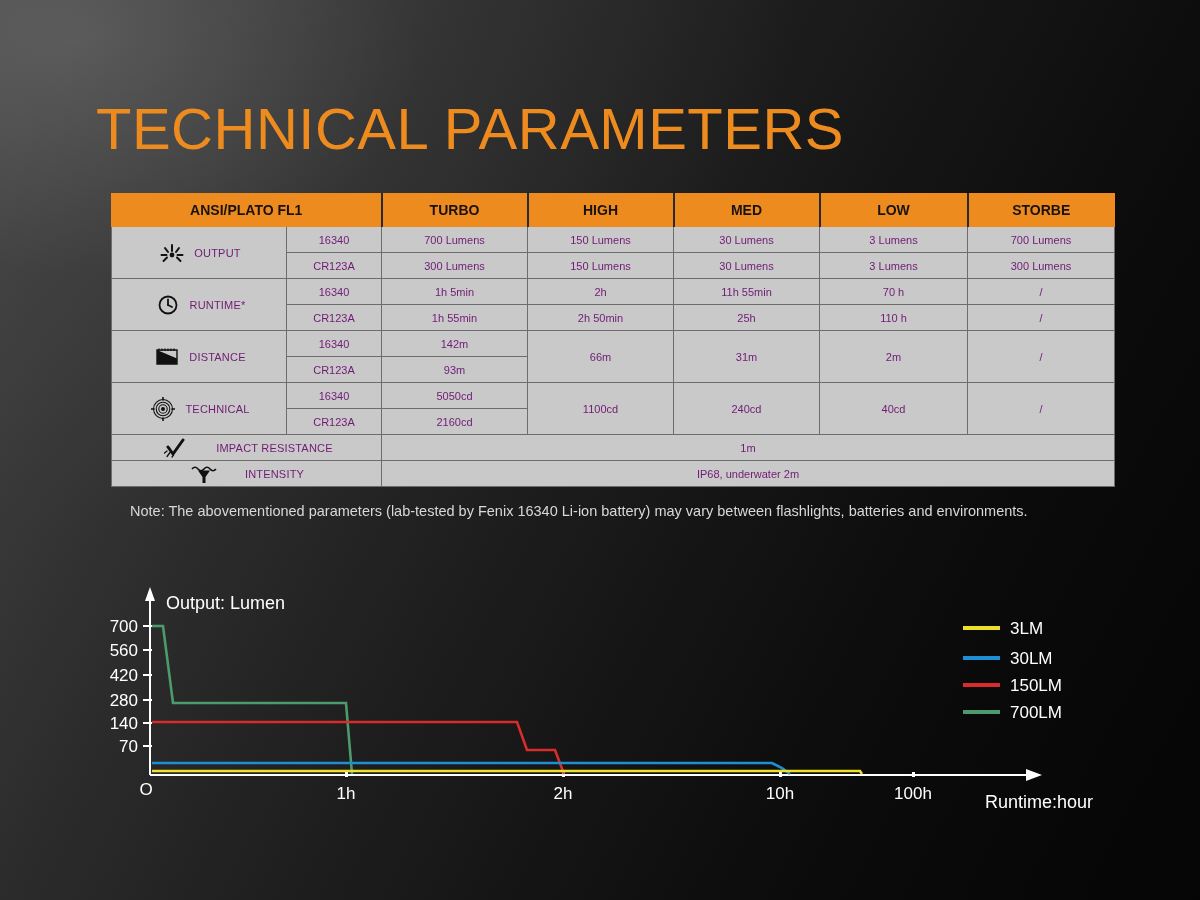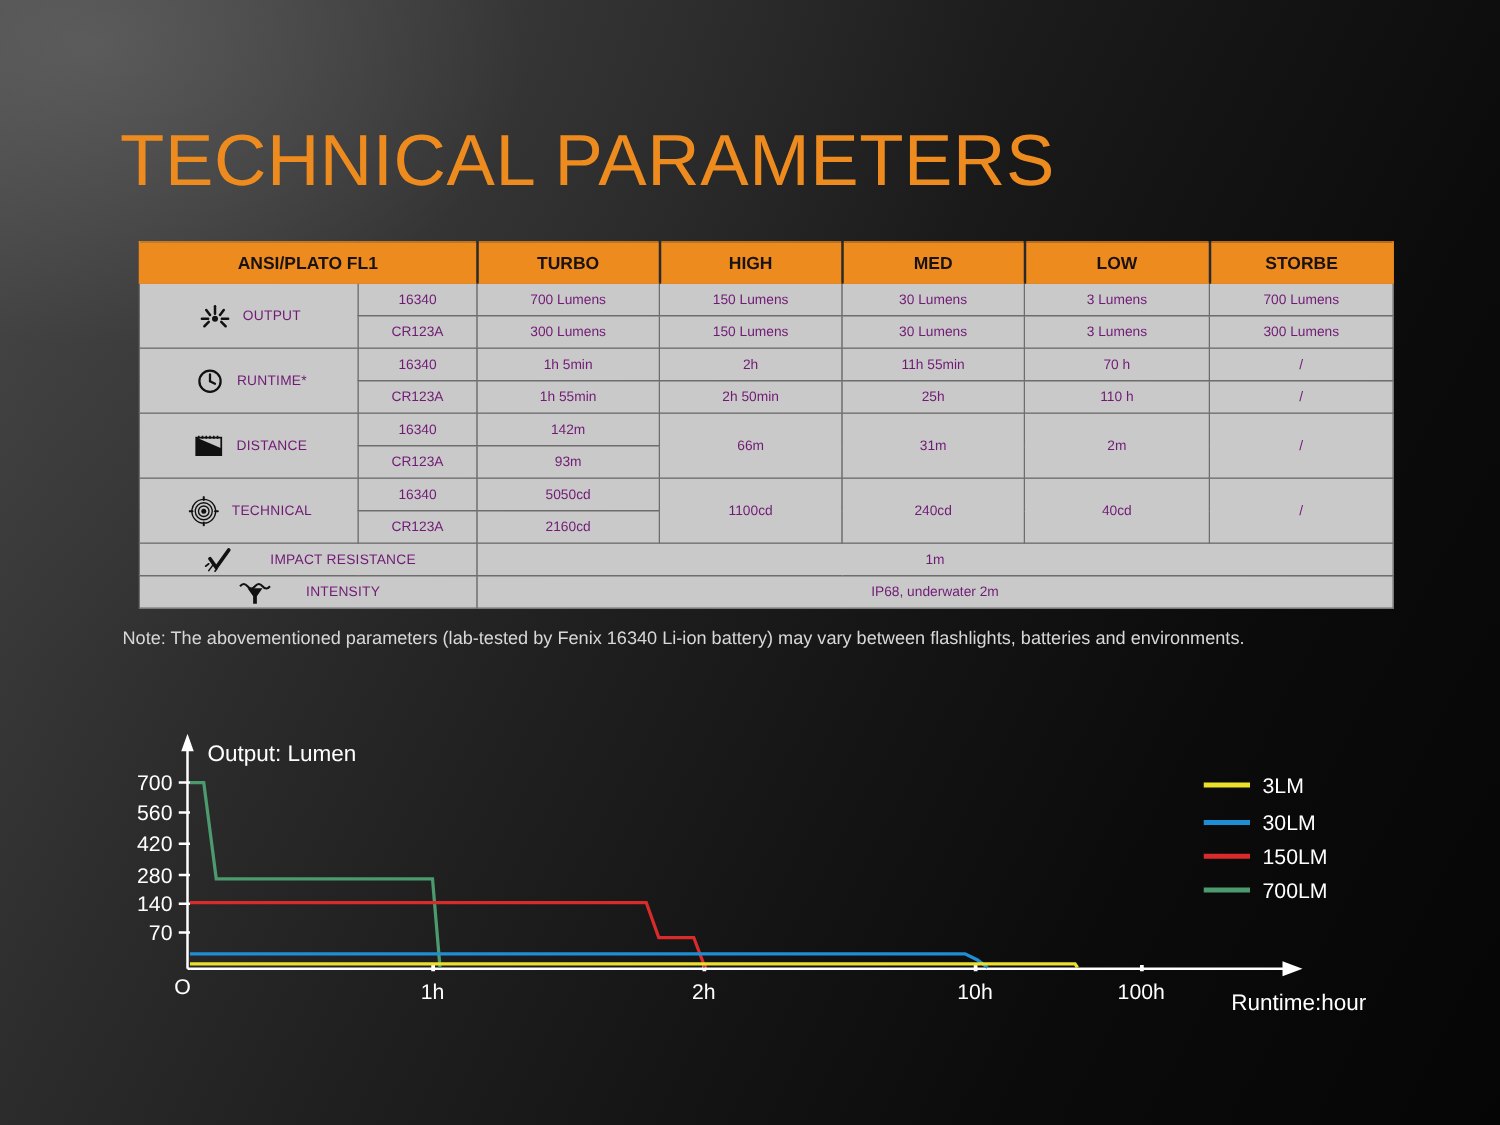--- a/index.html
+++ b/index.html
@@ -65,21 +65,21 @@
     width:26px;height:22px;flex:0 0 26px;
     display:flex;align-items:center;justify-content:center;
   }
   .ico svg{display:block;}
 
   
   .note{
     position:absolute;left:98px;
     color:#d8d8d8;font-size:14.5px;white-space:nowrap;
   }
-  #note1{top:503px;}
+  #note1{top:503px;margin-left:32px;}
   #note2{top:529px;}
 
   
   #chart{position:absolute;left:0;top:575px;width:1200px;height:260px;}
   #chart svg{display:block;}
   .axis-txt{fill:#ffffff;font-family:"Liberation Sans",sans-serif;}
   .legend-txt{fill:#ffffff;font-family:"Liberation Sans",sans-serif;font-size:17px;}
 </style>
 </head>
 <body>

